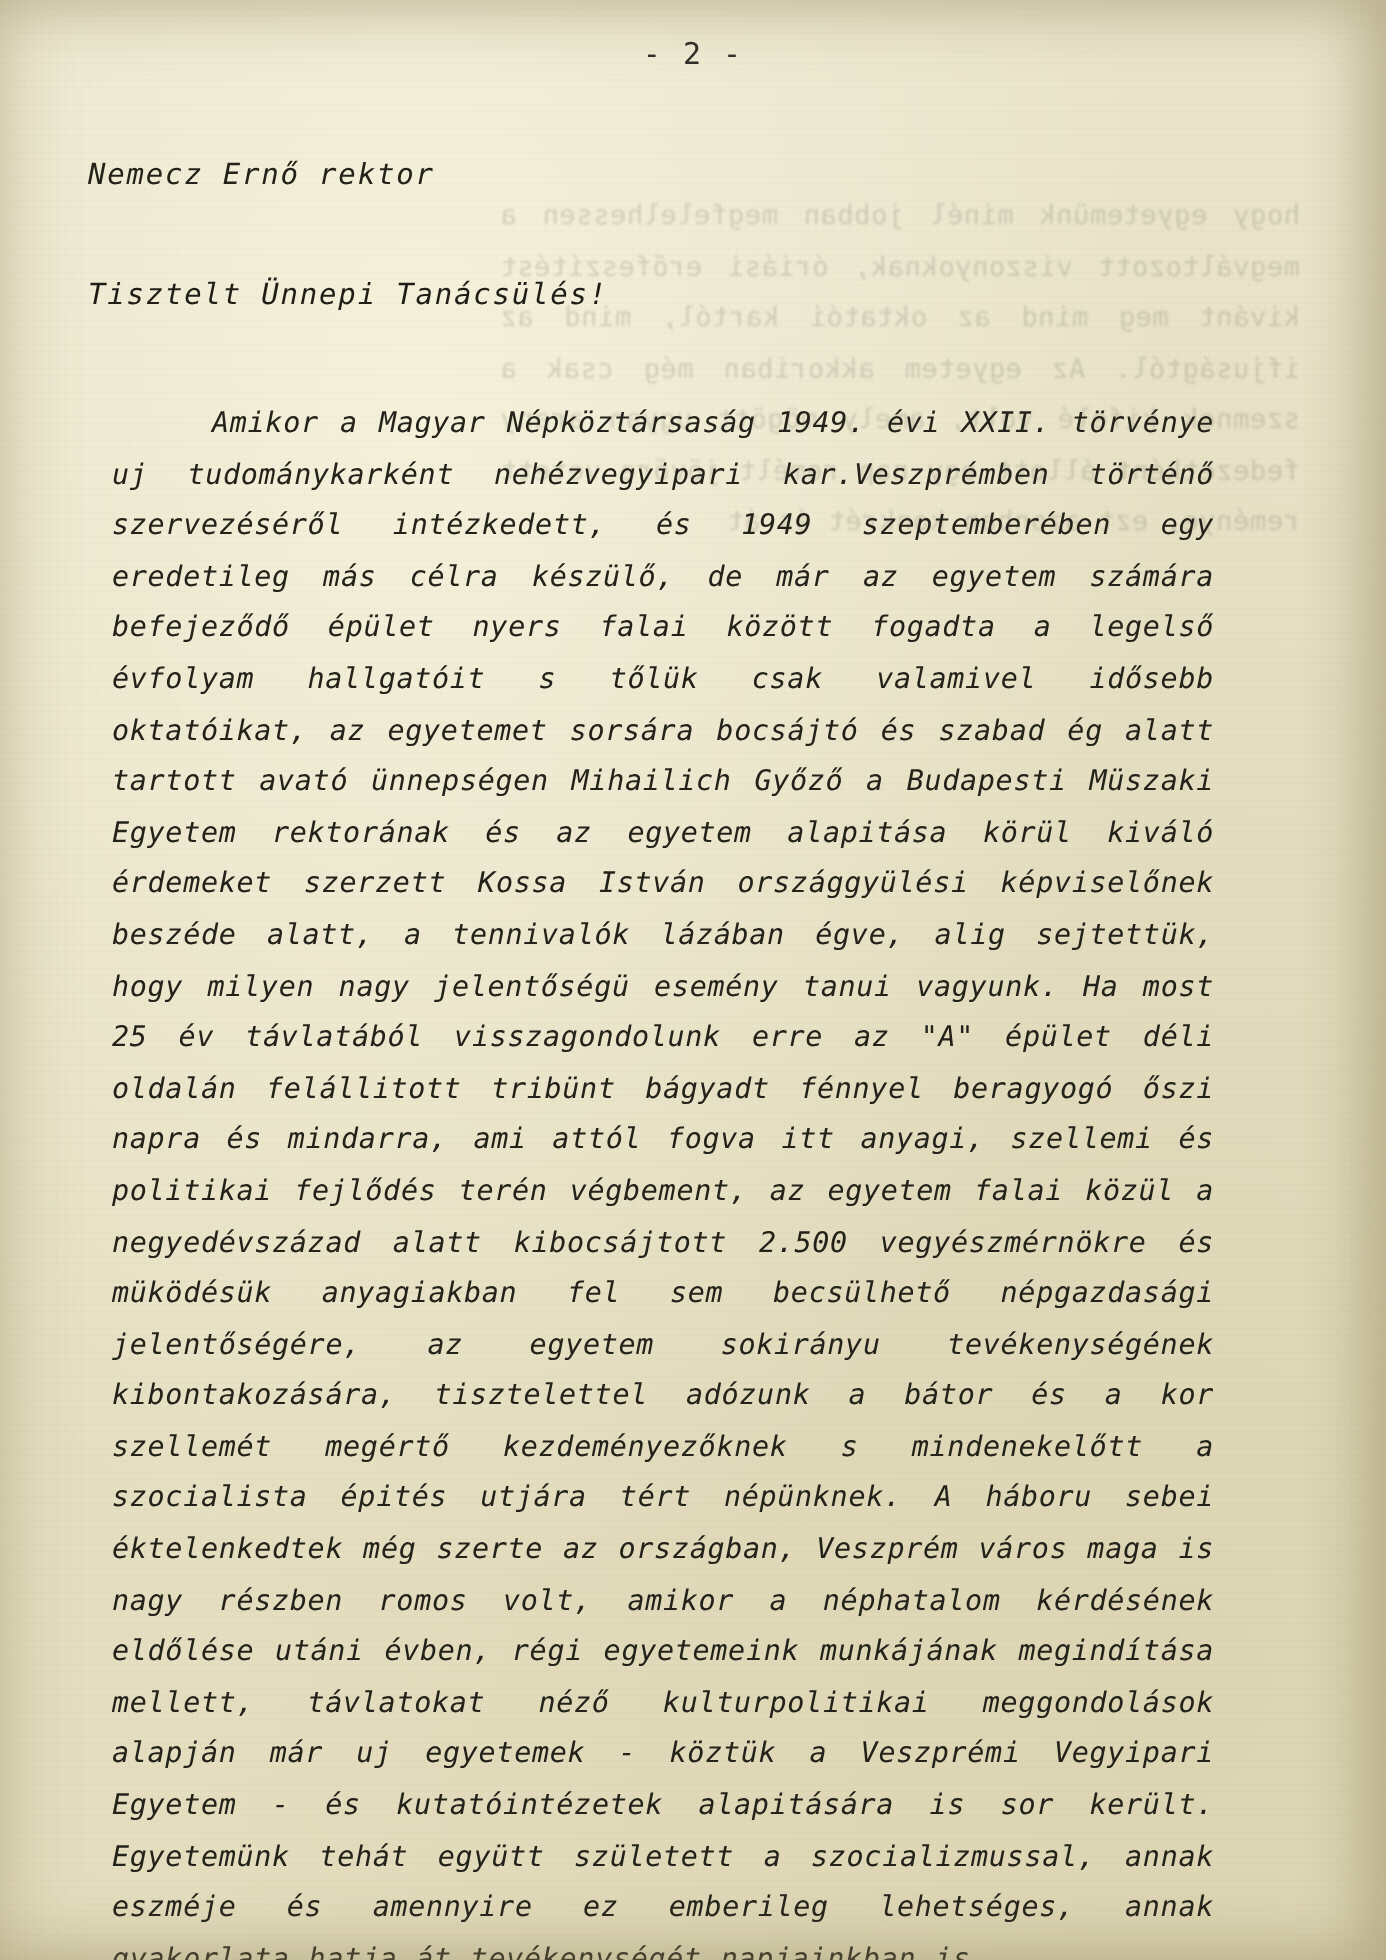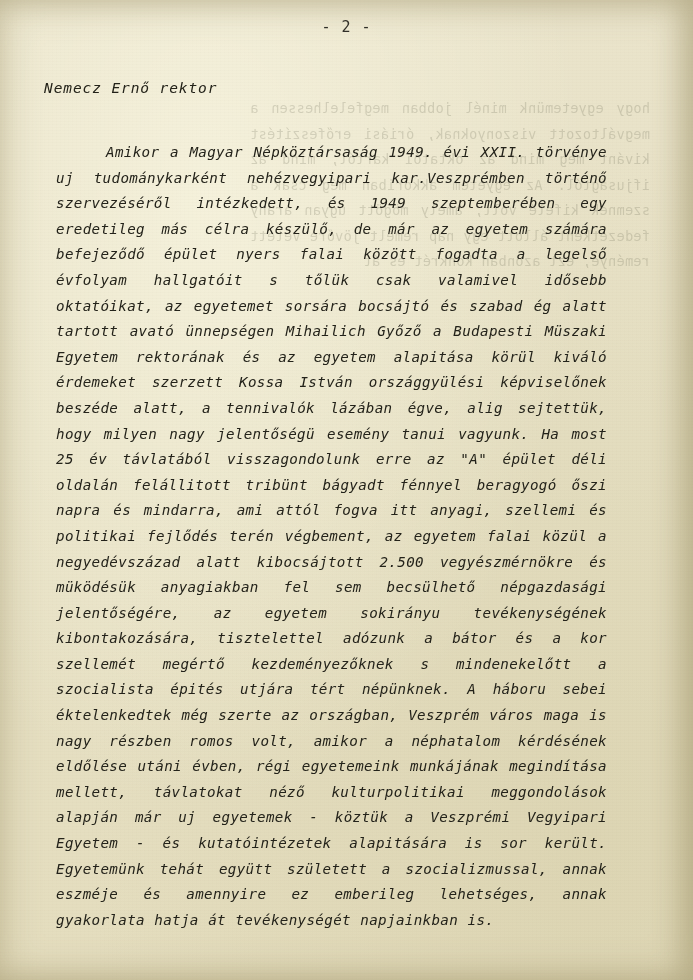--- a/index.html
+++ b/index.html
@@ -98,18 +98,19 @@
 </head>
 <body>
 
 <div class="page">
   <div class="bleedthrough">hogy egyetemünk minél jobban megfelelhessen a megváltozott viszonyoknak, óriási erőfeszítést kivánt meg mind az oktatói kartól, mind az ifjuságtól. Az egyetem akkoriban még csak a szemnek kifelé volt, amely mögött ugyan arany fedezetként állott egy nap remélt jövőre vetett reménye, ezt azonban konkrét és át</div>
 
   <div class="page-number">- 2 -</div>
 
   <div class="content">
     <p class="addressee">Nemecz Ernő rektor</p>
+    <p class="salutation">Tisztelt Ünnepi Tanácsülés!</p>
     <p class="body-text">Amikor a Magyar Népköztársaság 1949. évi XXII. törvénye uj tudománykarként nehézvegyipari kar.Veszprémben történő szervezéséről intézkedett, és 1949 szeptemberében egy eredetileg más célra készülő, de már az egyetem számára befejeződő épület nyers falai között fogadta a legelső évfolyam hallgatóit s tőlük csak valamivel idősebb oktatóikat, az egyetemet sorsára bocsájtó és szabad ég alatt tartott avató ünnepségen Mihailich Győző a Budapesti Müszaki Egyetem rektorának és az egyetem alapitása körül kiváló érdemeket szerzett Kossa István országgyülési képviselőnek beszéde alatt, a tennivalók lázában égve, alig sejtettük, hogy milyen nagy jelentőségü esemény tanui vagyunk. Ha most 25 év távlatából visszagondolunk erre az "A" épület déli oldalán felállitott tribünt bágyadt fénnyel beragyogó őszi napra és mindarra, ami attól fogva itt anyagi, szellemi és politikai fejlődés terén végbement, az egyetem falai közül a negyedévszázad alatt kibocsájtott 2.500 vegyészmérnökre és müködésük anyagiakban fel sem becsülhető népgazdasági jelentőségére, az egyetem sokirányu tevékenységének kibontakozására, tisztelettel adózunk a bátor és a kor szellemét megértő kezdeményezőknek s mindenekelőtt a szocialista épités utjára tért népünknek. A háboru sebei éktelenkedtek még szerte az országban, Veszprém város maga is nagy részben romos volt, amikor a néphatalom kérdésének eldőlése utáni évben, régi egyetemeink munkájának megindítása mellett, távlatokat néző kulturpolitikai meggondolások alapján már uj egyetemek  - köztük a Veszprémi Vegyipari Egyetem -  és kutatóintézetek alapitására is sor került. Egyetemünk tehát együtt született a szocializmussal, annak eszméje és amennyire ez emberileg lehetséges, annak gyakorlata hatja át tevékenységét napjainkban is.</p>
   </div>
 
   <div class="grain"></div>
   <div class="edge-shadow"></div>
 </div>
 
 </body></html>

